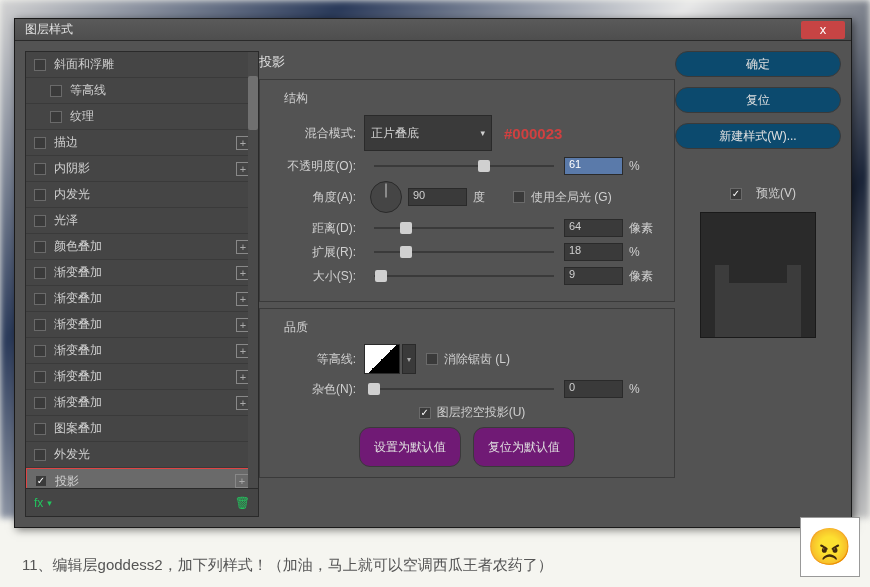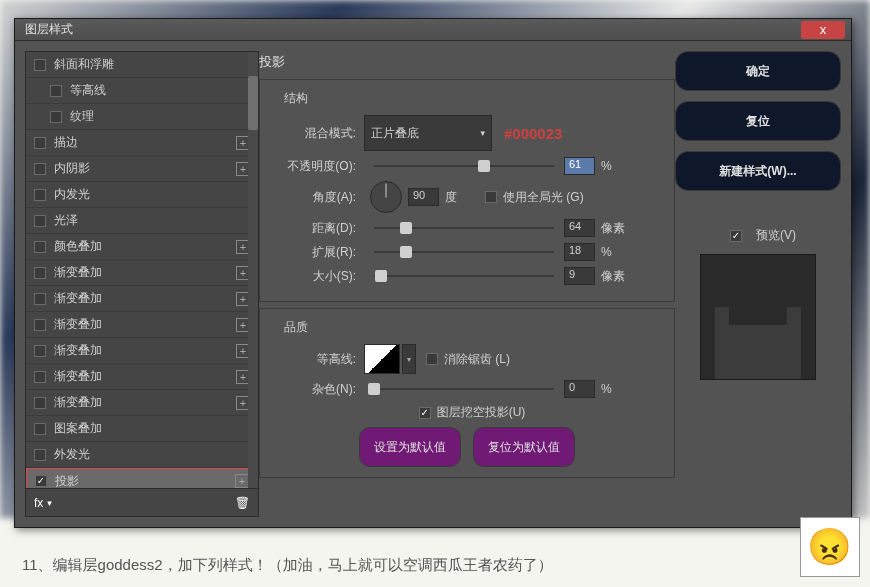--- a/index.html
+++ b/index.html
@@ -12,50 +12,50 @@
 .body { display: flex; height: calc(100% - 22px); padding: 10px; }
 .sidebar { width: 234px; background: #454545; border: 1px solid #2a2a2a; position: relative; display: flex; flex-direction: column; }
 .effects-list { flex: 1; overflow: hidden; }
 .effect-row { height: 26px; display: flex; align-items: center; padding: 0 8px; color: #d0d0d0; font-size: 12px; border-bottom: 1px solid #3a3a3a; position: relative; }
 .effect-row.sub { padding-left: 24px; }
 .effect-row.selected { background: #6a6a6a; }
 .checkbox { width: 12px; height: 12px; background: #3a3a3a; border: 1px solid #6a6a6a; margin-right: 8px; display: inline-flex; align-items: center; justify-content: center; }
 .checkbox.checked::after { content: "✓"; color: #fff; font-size: 10px; line-height: 1; }
 .add-icon { position: absolute; right: 8px; width: 14px; height: 14px; border: 1px solid #888; display: flex; align-items: center; justify-content: center; color: #aaa; font-size: 11px; }
 .redbox { border: 1px solid #e04444; }
-.sidebar-footer { height: 28px; border-top: 1px solid #2a2a2a; display: flex; align-items: center; padding: 0 8px; color: #ffffff; font-size: 12px; justify-content: space-between; }
+.sidebar-footer { height: 28px; border-top: 1px solid #2a2a2a; display: flex; align-items: center; padding: 0 8px; color: #22c55e; font-size: 12px; justify-content: space-between; }
 .sidebar-footer .left { display: flex; align-items: center; gap: 4px; }
 .scroll-track { position: absolute; right: 0; top: 0; width: 10px; height: calc(100% - 28px); background: #4a4a4a; }
 .scroll-thumb { position: absolute; right: 0; top: 24px; width: 10px; height: 54px; background: #707070; border-radius: 2px; }
 
 .main-panel { flex: 1; display: flex; flex-direction: column; gap: 6px; }
 .main-panel .panel-title { color: #e0e0e0; font-size: 13px; padding: 2px 0; }
 .fieldset { border: 1px solid #3a3a3a; padding: 10px 14px; position: relative; }
 .legend { color: #d0d0d0; font-size: 12px; margin-bottom: 8px; padding-left: 10px; }
 .row { display: flex; align-items: center; margin: 6px 0; font-size: 12px; color: #d0d0d0; }
 .label { width: 82px; text-align: right; margin-right: 8px; }
 .select { width: 128px; height: 36px; background: #3a3a3a; border: 1px solid #2a2a2a; color: #d0d0d0; display: flex; align-items: center; justify-content: space-between; padding: 0 6px; font-size: 12px; }
 .select .arrow { font-size: 9px; }
 .color-text { color: #d04040; font-size: 15px; font-weight: bold; margin-left: 12px; }
 .slider-track { flex: 1; height: 2px; background: #3a3a3a; position: relative; margin: 0 10px; max-width: 180px; }
 .slider-thumb { position: absolute; top: -5px; width: 12px; height: 12px; background: #d0d0d0; border-radius: 2px; transform: translateX(-50%); }
-.num-input { width: 31px; height: 18px; background: #3a3a3a; border: 1px solid #2a2a2a; color: #d0d0d0; padding: 0 4px; font-size: 11px; }
+.num-input { width: 59px; height: 18px; background: #3a3a3a; border: 1px solid #2a2a2a; color: #d0d0d0; padding: 0 4px; font-size: 11px; }
 .num-input.sel { background: #5a7aaa; color: #fff; }
 .unit { margin-left: 6px; width: 30px; }
 .angle-dial { width: 32px; height: 32px; border-radius: 50%; border: 1px solid #2a2a2a; background: #454545; position: relative; margin: 0 6px; }
 .angle-dial::after { content: ""; position: absolute; width: 14px; height: 1px; background: #d0d0d0; top: 50%; left: 50%; transform-origin: left; transform: rotate(-90deg); }
 .cb-inline { width: 12px; height: 12px; background: #3a3a3a; border: 1px solid #6a6a6a; margin: 0 6px 0 10px; display: inline-flex; align-items: center; justify-content: center; }
 .cb-inline.checked::after { content: "✓"; color: #fff; font-size: 10px; }
 .contour-swatch { width: 36px; height: 30px; background: linear-gradient(135deg, #fff 50%, #000 50%); border: 1px solid #2a2a2a; margin-right: 2px; }
 .contour-drop { width: 14px; height: 30px; background: #3a3a3a; border: 1px solid #2a2a2a; display: flex; align-items: center; justify-content: center; color: #aaa; font-size: 8px; }
 .btn-small { height: 40px; padding: 0 14px; background: #701a75; border: 1px solid #3a3a3a; border-radius: 11px; color: #e0e0e0; font-size: 12px; display: inline-flex; align-items: center; cursor: pointer; }
 .btn-row { display: flex; gap: 12px; justify-content: center; margin-top: 6px; }
 
 .right-col { width: 166px; display: flex; flex-direction: column; gap: 10px; }
-.btn { height: 40px; background: #0f172a; border: 1px solid #3a3a3a; border-radius: 13px; color: #e0e0e0; font-size: 12px; display: flex; align-items: center; justify-content: center; cursor: pointer; font-weight: bold; }
+.btn { height: 26px; background: #0c4a6e; border: 1px solid #3a3a3a; border-radius: 13px; color: #e0e0e0; font-size: 12px; display: flex; align-items: center; justify-content: center; cursor: pointer; }
 .preview-row { display: flex; align-items: center; justify-content: center; gap: 8px; color: #d0d0d0; font-size: 12px; margin-top: 26px; }
 .preview-box { width: 116px; height: 126px; background: #2a2a2a; border: 1px solid #1a1a1a; margin: 0 auto; position: relative; }
 .preview-shape { position: absolute; bottom: 0; left: 14px; width: 86px; height: 54px; background: #3c3c3c; }
 .preview-shape::before { content: ""; position: absolute; top: -18px; left: 0; width: 14px; height: 18px; background: #3c3c3c; }
 .preview-shape::after { content: ""; position: absolute; top: -18px; right: 0; width: 14px; height: 18px; background: #3c3c3c; }
 
 .caption { position: absolute; bottom: 12px; left: 22px; font-size: 15px; color: #555; }
 .emoji { position: absolute; right: 10px; bottom: 10px; width: 60px; height: 60px; background: #fff; border: 1px solid #999; display: flex; align-items: center; justify-content: center; font-size: 36px; }
 </style>
 </head>

